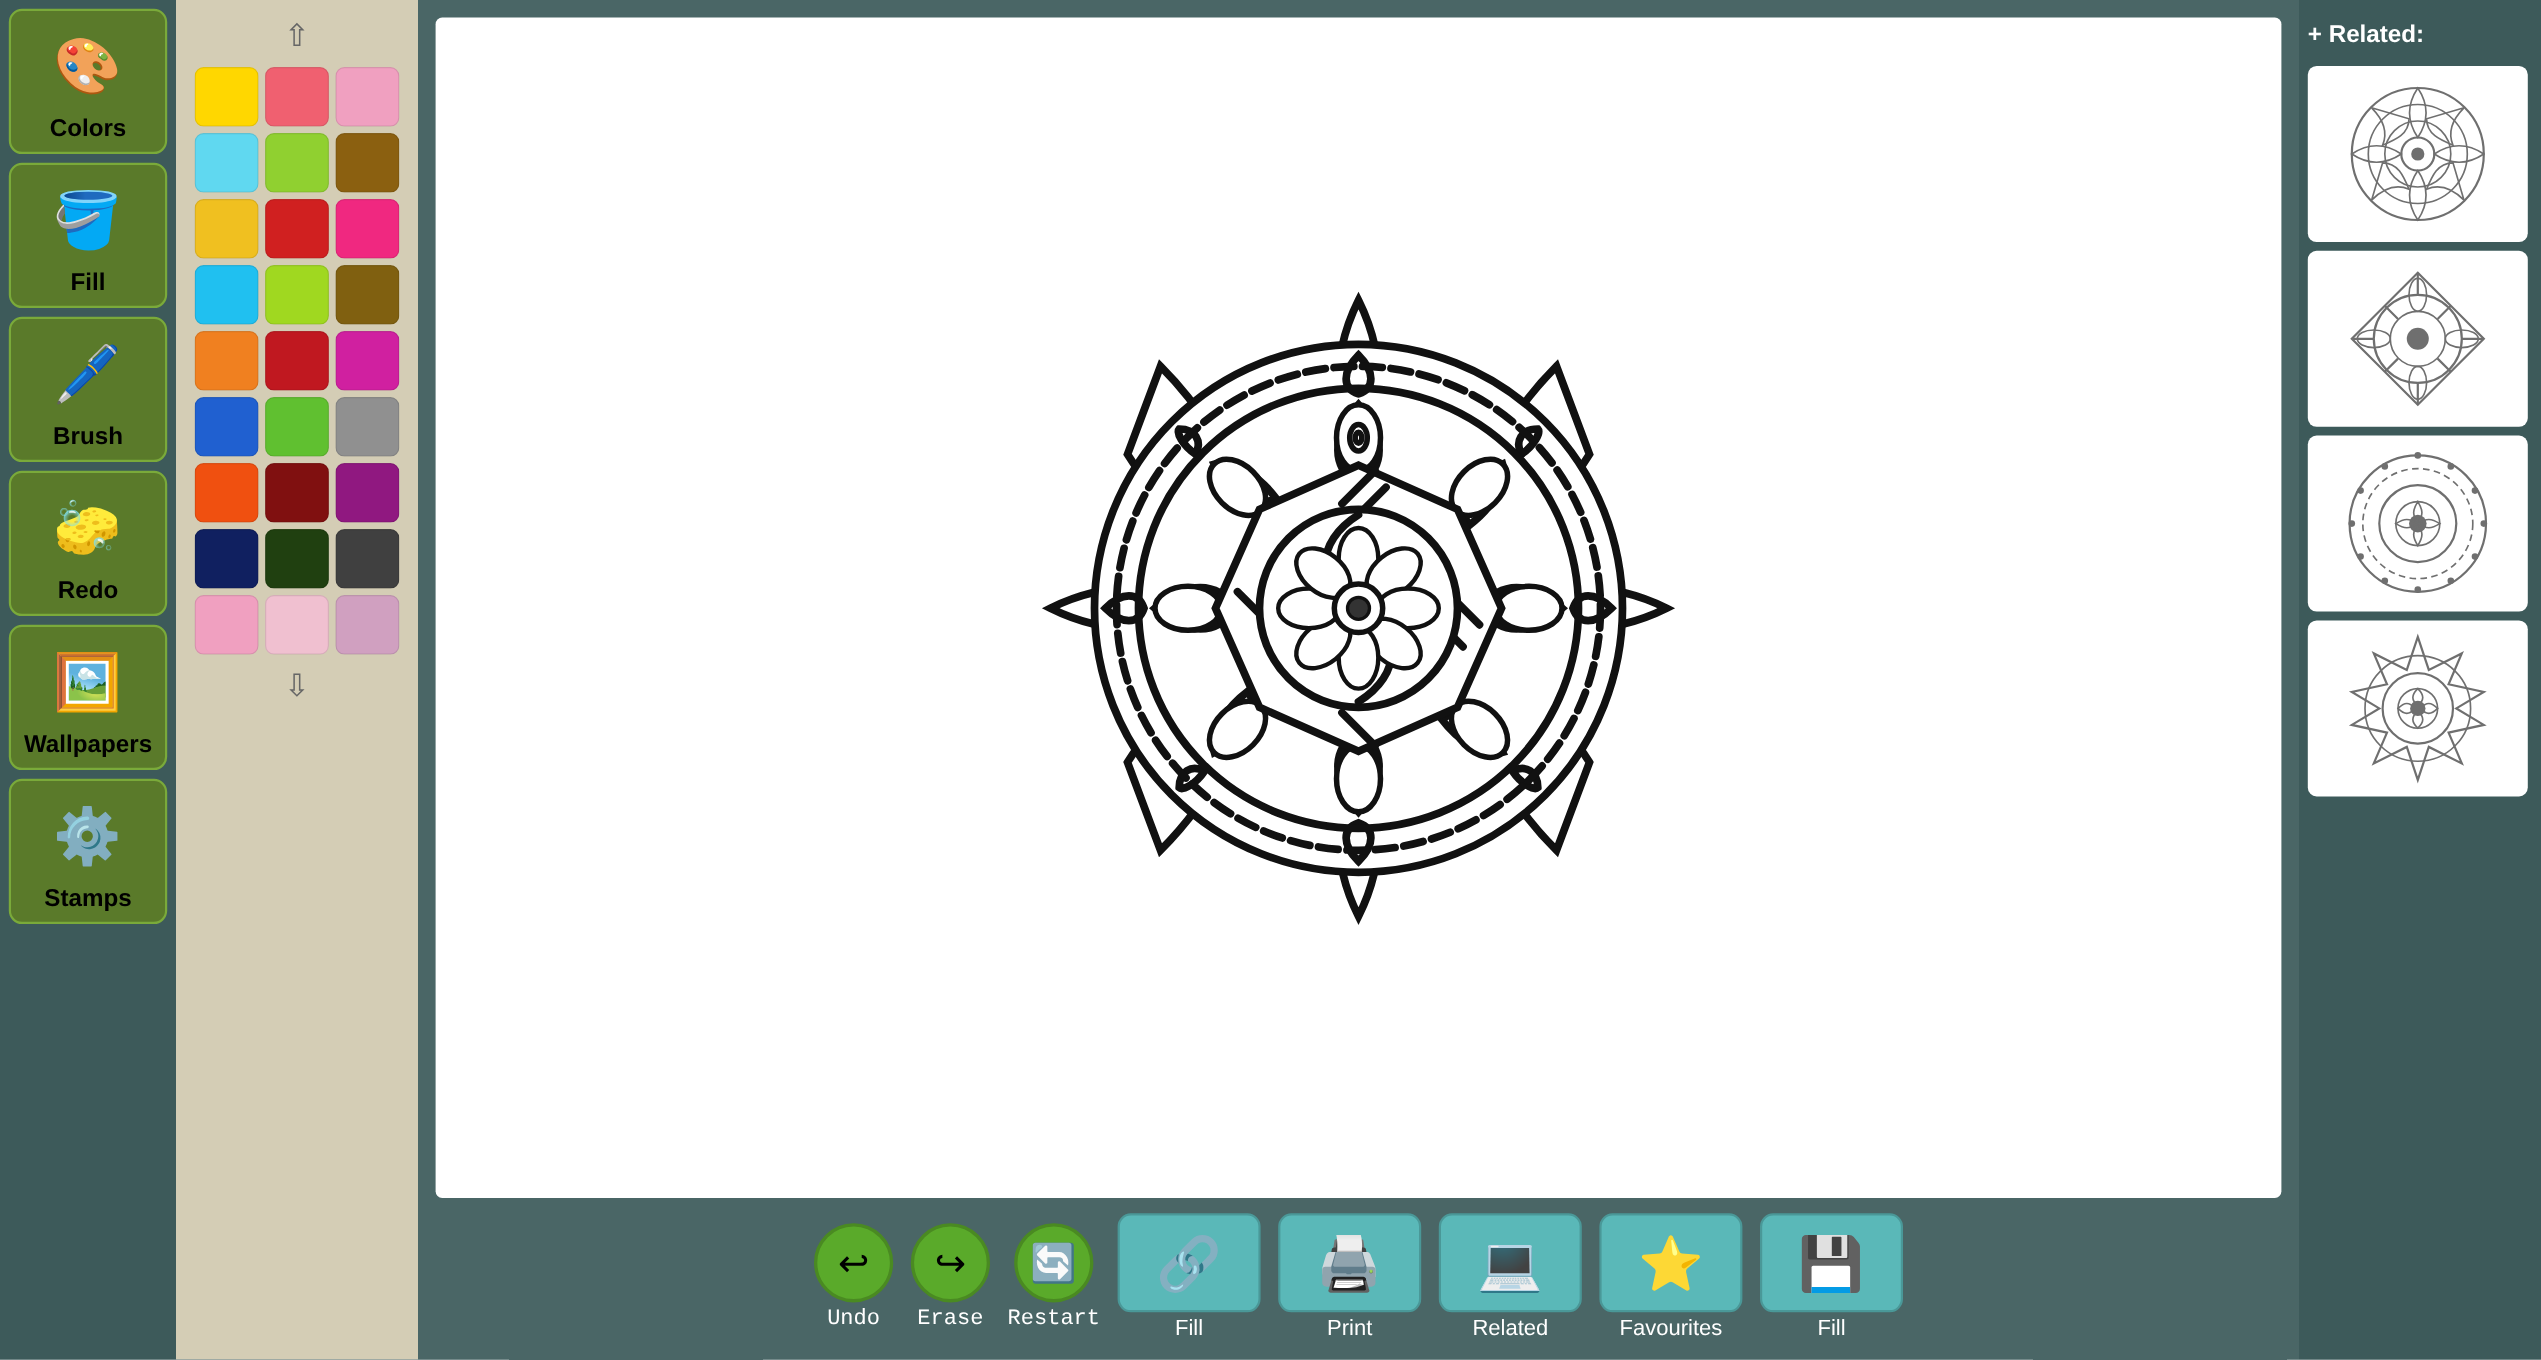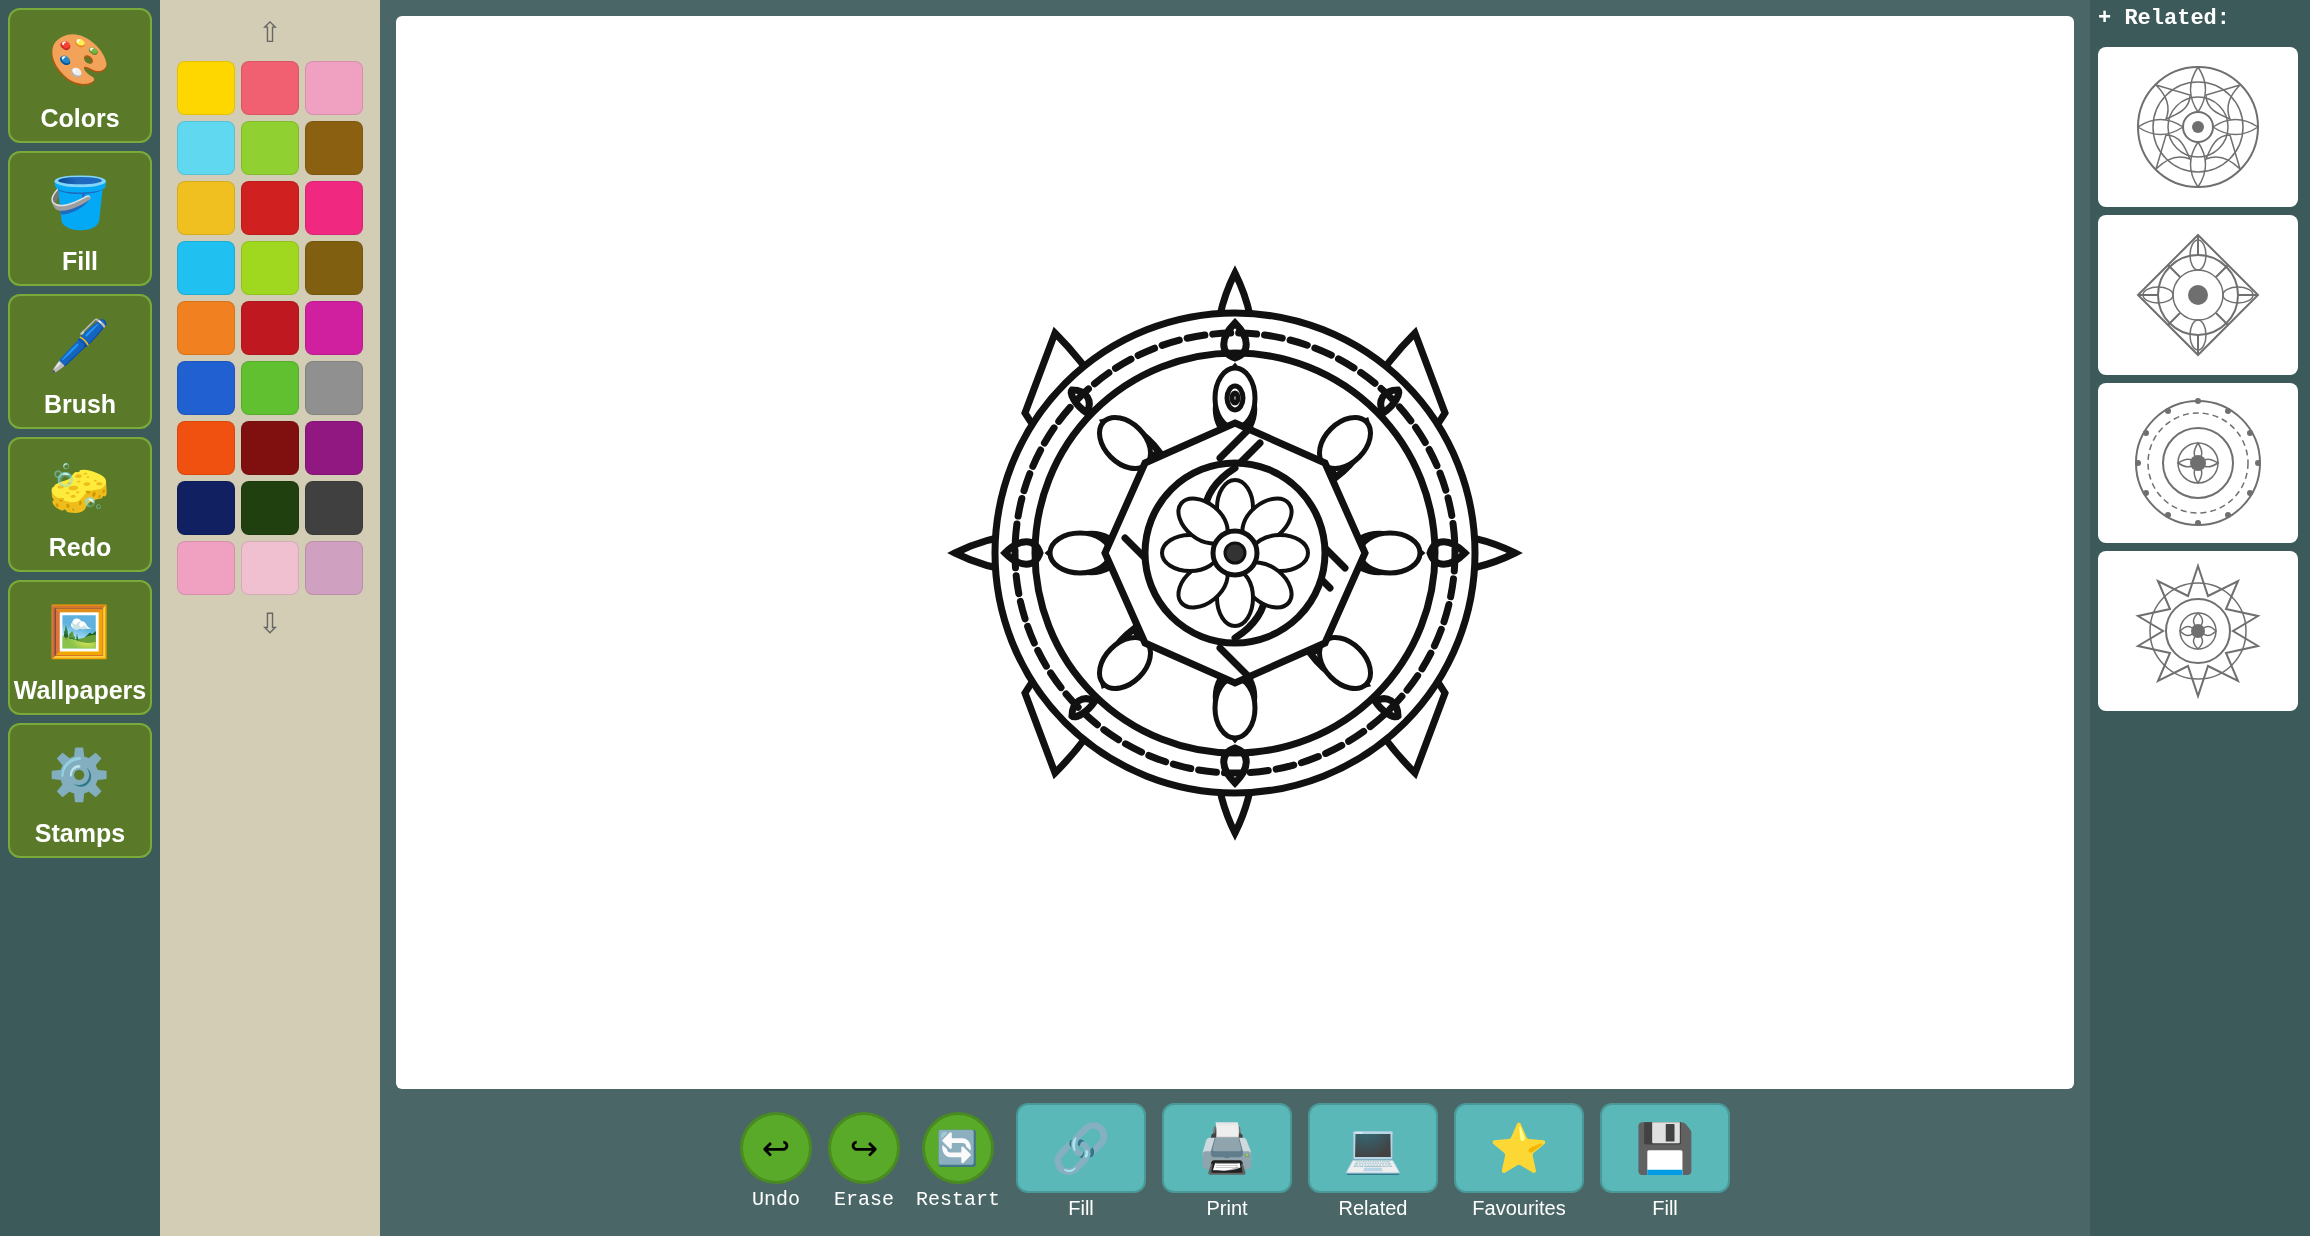--- a/index.html
+++ b/index.html
@@ -35,22 +35,22 @@
     }
     .sidebar-item .icon-area {
       width: 80px;
       height: 80px;
       display: flex;
       align-items: center;
       justify-content: center;
       font-size: 50px;
     }
     .sidebar-item .label {
-      color: #ffffff;
-      font-size: 25px;
+      color: #000000;
+      font-size: 22px;
       font-weight: bold;
       margin-top: 4px;
     }
 
     
     .color-panel {
       width: 220px;
       background: #d4cdb5;
       display: flex;
       flex-direction: column;
@@ -155,24 +155,23 @@
       font-size: 20px;
       margin-top: 4px;
     }
 
     
     .right-panel {
       width: 220px;
       background: #3d5a5a;
       display: flex;
       flex-direction: column;
-      padding: 2px 8px;
+      padding: 14px 8px;
       gap: 8px;
       flex-shrink: 0;
-      font-family: Liberation Mono, monospace;
     }
     .related-title {
       color: white;
       font-size: 22px;
       font-weight: bold;
       padding: 4px 0 8px;
     }
     .related-thumb {
       background: white;
       border-radius: 8px;

